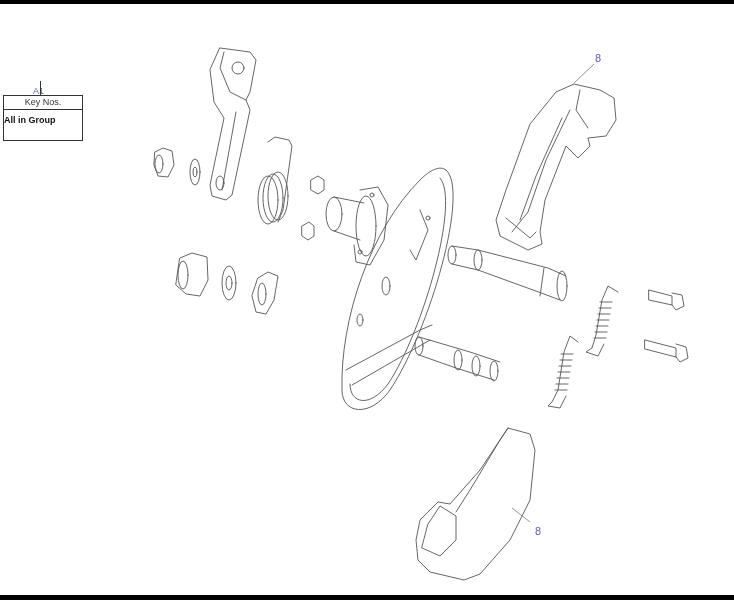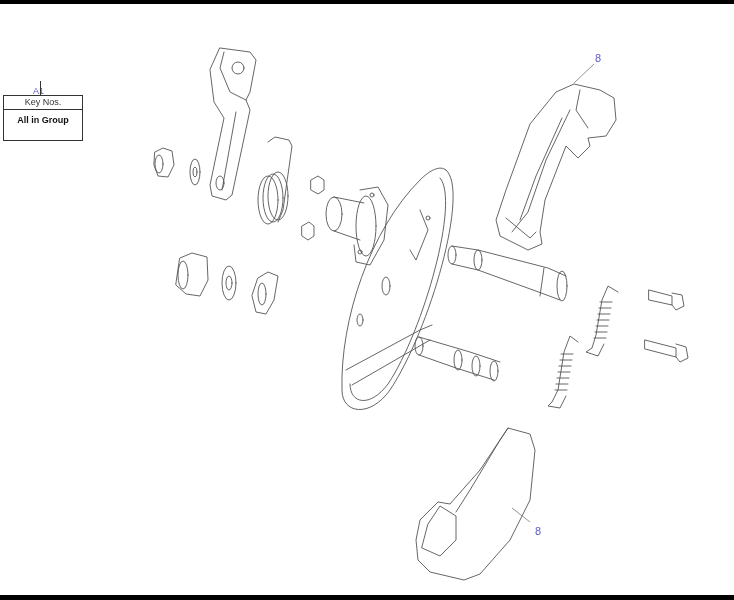--- a/index.html
+++ b/index.html
@@ -3,21 +3,21 @@
 <meta charset="utf-8">
 <style>
   html, body { margin: 0; padding: 0; background: #ffffff; }
   body { width: 734px; height: 600px; position: relative; overflow: hidden; font-family: "Liberation Sans", sans-serif; }
   .bar-top { position: absolute; left: 0; top: 0; width: 734px; height: 4px; background: #000; }
   .bar-bottom { position: absolute; left: 0; top: 595px; width: 734px; height: 5px; background: #000; }
   .canvas { position: absolute; left: 0; top: 0; width: 734px; height: 600px; }
   .callout { position: absolute; font-size: 11px; color: #5a5ad0; line-height: 1; }
   .keybox { position: absolute; left: 3px; top: 95px; width: 78px; border: 1px solid #333; background: #fff; }
   .keybox .k1 { font-size: 9px; color: #333; text-align: center; height: 13px; line-height: 13px; border-bottom: 1px solid #333; }
-  .keybox .k2 { font-size: 9px; color: #111; font-weight: bold; text-align: center; height: 30px; line-height: 20px; }
+  .keybox .k2 { font-size: 9px; color: #111; font-weight: bold; height: 30px; line-height: 20px; }
   .a1 { position: absolute; left: 33px; top: 86px; font-size: 9px; color: #5a5ad0; }
   .a1-line { position: absolute; left: 40px; top: 81px; width: 1px; height: 14px; background: #333; }
   svg .part { fill: none; stroke: #555; stroke-width: 0.9; stroke-linejoin: round; stroke-linecap: round; }
   svg .partf { fill: #fff; stroke: #555; stroke-width: 0.9; stroke-linejoin: round; }
   svg .leader { stroke: #666; stroke-width: 0.7; fill: none; }
 </style>
 </head>
 <body>
 
 <div class="bar-top"></div>

